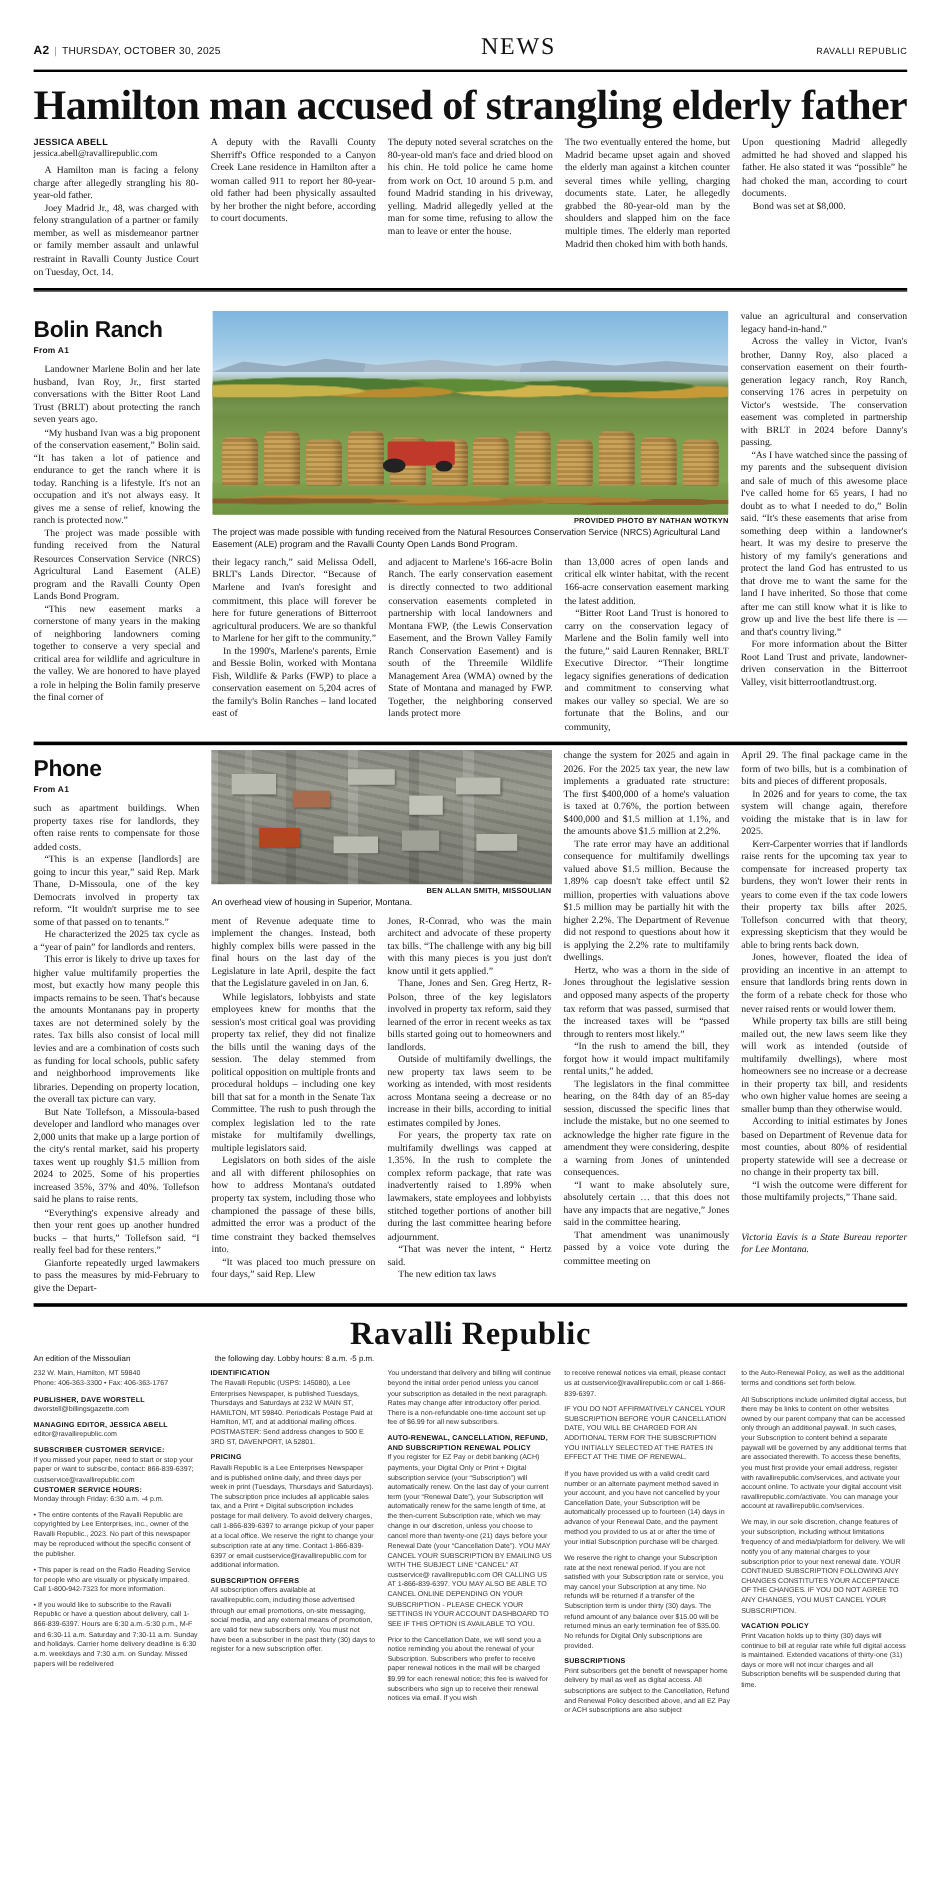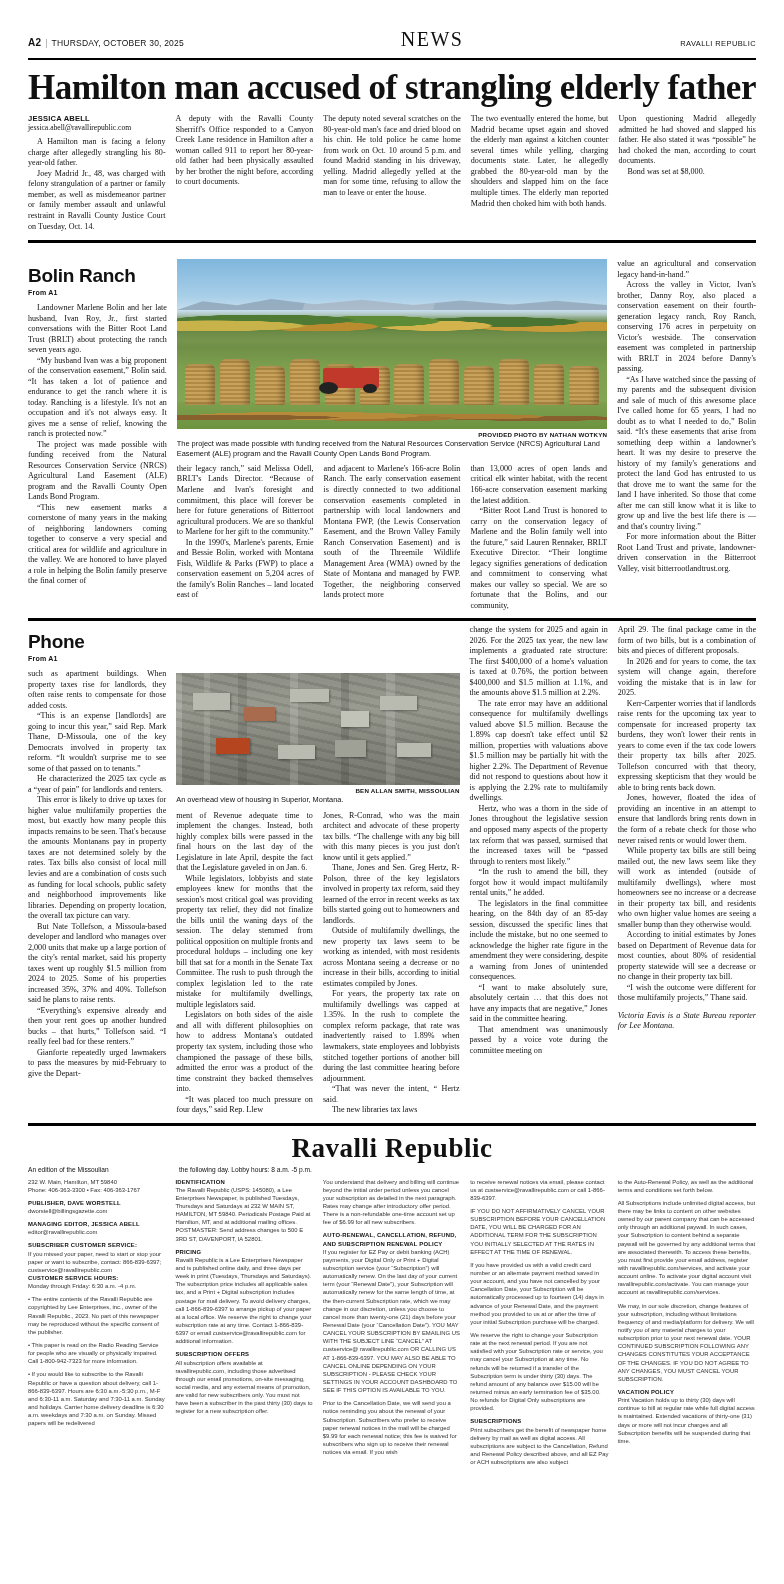--- a/index.html
+++ b/index.html
@@ -259,21 +259,21 @@
         <p class="noind">such as apartment buildings. When property taxes rise for landlords, they often raise rents to compensate for those added costs.</p>
         <p>“This is an expense [landlords] are going to incur this year,” said Rep. Mark Thane, D-Missoula, one of the key Democrats involved in property tax reform. “It wouldn't surprise me to see some of that passed on to tenants.”</p>
         <p>He characterized the 2025 tax cycle as a “year of pain” for landlords and renters.</p>
         <p>This error is likely to drive up taxes for higher value multifamily properties the most, but exactly how many people this impacts remains to be seen. That's because the amounts Montanans pay in property taxes are not determined solely by the rates. Tax bills also consist of local mill levies and are a combination of costs such as funding for local schools, public safety and neighborhood improvements like libraries. Depending on property location, the overall tax picture can vary.</p>
         <p>But Nate Tollefson, a Missoula-based developer and landlord who manages over 2,000 units that make up a large portion of the city's rental market, said his property taxes went up roughly $1.5 million from 2024 to 2025. Some of his properties increased 35%, 37% and 40%. Tollefson said he plans to raise rents.</p>
         <p>“Everything's expensive already and then your rent goes up another hundred bucks – that hurts,” Tollefson said. “I really feel bad for these renters.”</p>
         <p>Gianforte repeatedly urged lawmakers to pass the measures by mid-February to give the Depart-</p>
       </div>
     </div>
 
-    <div style="flex:2.05; min-width:0; display:flex; flex-direction:column;margin-top:48px;">
+    <div style="flex:2.05; min-width:0; display:flex; flex-direction:column;">
       <div class="photo" style="height:112px">
         <div class="aerial"></div>
         <div class="aerial-roofs">
           <div class="roof" style="left:6%;top:18%;width:13%;height:15%"></div>
           <div class="roof" style="left:24%;top:30%;width:11%;height:13%;background:#a86b4e"></div>
           <div class="roof" style="left:40%;top:14%;width:14%;height:12%"></div>
           <div class="roof" style="left:58%;top:34%;width:10%;height:14%;background:#c2c3b8"></div>
           <div class="roof" style="left:72%;top:20%;width:13%;height:13%"></div>
           <div class="roof" style="left:14%;top:58%;width:12%;height:14%;background:#b5451f"></div>
           <div class="roof" style="left:36%;top:64%;width:13%;height:13%"></div>
@@ -293,21 +293,21 @@
             <p>“It was placed too much pressure on four days,” said Rep. Llew</p>
           </div>
         </div>
         <div class="col">
           <div class="body-txt">
             <p class="noind">Jones, R-Conrad, who was the main architect and advocate of these property tax bills. “The challenge with any big bill with this many pieces is you just don't know until it gets applied.”</p>
             <p>Thane, Jones and Sen. Greg Hertz, R-Polson, three of the key legislators involved in property tax reform, said they learned of the error in recent weeks as tax bills started going out to homeowners and landlords.</p>
             <p>Outside of multifamily dwellings, the new property tax laws seem to be working as intended, with most residents across Montana seeing a decrease or no increase in their bills, according to initial estimates compiled by Jones.</p>
             <p>For years, the property tax rate on multifamily dwellings was capped at 1.35%. In the rush to complete the complex reform package, that rate was inadvertently raised to 1.89% when lawmakers, state employees and lobbyists stitched together portions of another bill during the last committee hearing before adjournment.</p>
             <p>“That was never the intent, “ Hertz said.</p>
-            <p>The new libraries tax laws</p>
+            <p>The new edition tax laws</p>
           </div>
         </div>
       </div>
     </div>
 
     <div class="col">
       <div class="body-txt">
         <p class="noind">change the system for 2025 and again in 2026. For the 2025 tax year, the new law implements a graduated rate structure: The first $400,000 of a home's valuation is taxed at 0.76%, the portion between $400,000 and $1.5 million at 1.1%, and the amounts above $1.5 million at 2.2%.</p>
         <p>The rate error may have an additional consequence for multifamily dwellings valued above $1.5 million. Because the 1.89% cap doesn't take effect until $2 million, properties with valuations above $1.5 million may be partially hit with the higher 2.2%. The Department of Revenue did not respond to questions about how it is applying the 2.2% rate to multifamily dwellings.</p>
         <p>Hertz, who was a thorn in the side of Jones throughout the legislative session and opposed many aspects of the property tax reform that was passed, surmised that the increased taxes will be “passed through to renters most likely.”</p>
@@ -320,21 +320,21 @@
 
     <div class="col">
       <div class="body-txt">
         <p class="noind">April 29. The final package came in the form of two bills, but is a combination of bits and pieces of different proposals.</p>
         <p>In 2026 and for years to come, the tax system will change again, therefore voiding the mistake that is in law for 2025.</p>
         <p>Kerr-Carpenter worries that if landlords raise rents for the upcoming tax year to compensate for increased property tax burdens, they won't lower their rents in years to come even if the tax code lowers their property tax bills after 2025. Tollefson concurred with that theory, expressing skepticism that they would be able to bring rents back down.</p>
         <p>Jones, however, floated the idea of providing an incentive in an attempt to ensure that landlords bring rents down in the form of a rebate check for those who never raised rents or would lower them.</p>
         <p>While property tax bills are still being mailed out, the new laws seem like they will work as intended (outside of multifamily dwellings), where most homeowners see no increase or a decrease in their property tax bill, and residents who own higher value homes are seeing a smaller bump than they otherwise would.</p>
         <p>According to initial estimates by Jones based on Department of Revenue data for most counties, about 80% of residential property statewide will see a decrease or no change in their property tax bill.</p>
         <p>“I wish the outcome were different for those multifamily projects,” Thane said.</p>
-        <p class="noind ital" style="margin-top:7px">Victoria Eavis is a State Bureau reporter for Lee Montana.</p>
+        <p class="noind ital" style="margin-top:22px">Victoria Eavis is a State Bureau reporter for Lee Montana.</p>
       </div>
     </div>
   </div>
 
   <div class="mast-rule"></div>
   <div class="mast-title">Ravalli Republic</div>
 
   <div style="display:flex; gap:9px;">
     <div style="flex:1" class="mast-sub">An edition of the Missoulian</div>
     <div style="flex:1" class="mast-sub">the following day. Lobby hours: 8 a.m. -5 p.m.</div>

